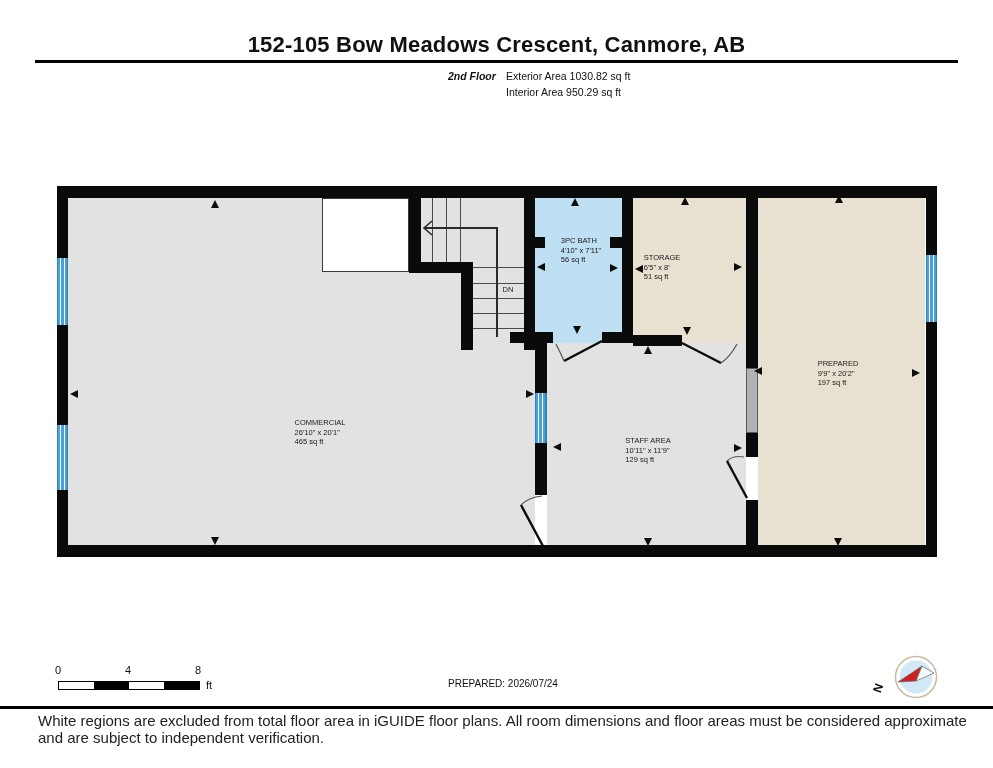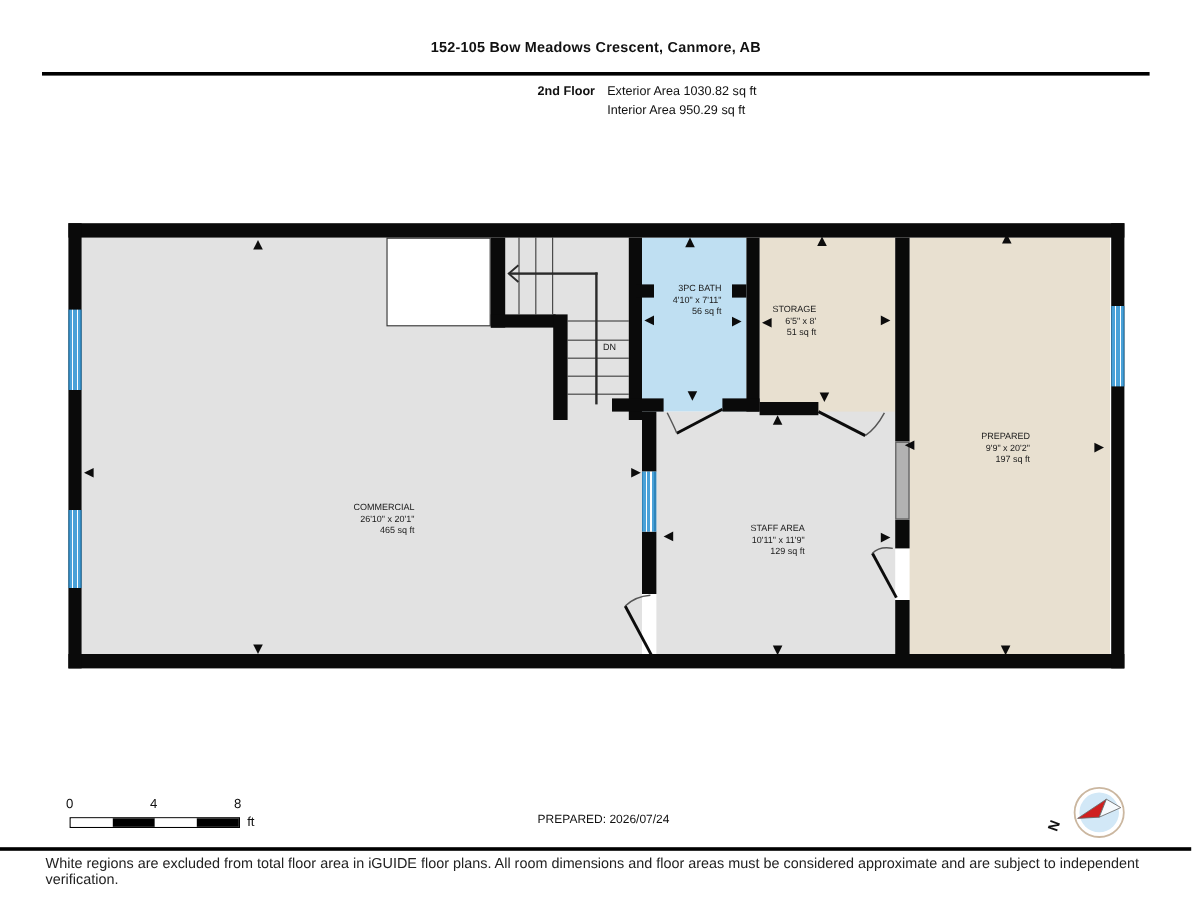--- a/index.html
+++ b/index.html
@@ -1,53 +1,53 @@
 <!DOCTYPE html>
 <html><head>
 <meta charset="utf-8">
 <style>
   html,body{margin:0;padding:0;background:#fff;}
   .page{position:relative;width:993px;height:768px;background:#ffffff;
         font-family:"Liberation Sans",sans-serif;color:#111;overflow:hidden;}
   .abs{position:absolute;}
   
-  .title{left:0;right:0;top:32px;text-align:center;font-size:12px;font-weight:bold;letter-spacing:.2px;}
+  .title{left:0;right:0;top:32px;text-align:center;font-size:22px;font-weight:bold;letter-spacing:.2px;}
   .hrule{left:35px;top:60px;width:923px;height:3px;background:#000;}
-  .floorlbl{left:448px;top:70px;font-size:10.5px;font-weight:bold;}
+  .floorlbl{left:448px;top:70px;font-size:10.5px;font-weight:bold;font-style:italic;}
   .areal1{left:506px;top:70px;font-size:10.5px;}
   .areal2{left:506px;top:86px;font-size:10.5px;}
   
   .fill{position:absolute;}
   .w{position:absolute;background:#0a0a0a;}
   .win{position:absolute;background:linear-gradient(90deg,#2f85bb 0 1px,#49a1d8 1px 3px,#ffffff 3px 4px,#49a1d8 4px 7px,#ffffff 7px 8px,#49a1d8 8px 10px,#2f85bb 10px 100%);}
   .tread-v{position:absolute;width:1px;background:#4a4a4a;}
   .tread-h{position:absolute;height:1px;background:#4a4a4a;}
   .dirline{position:absolute;background:#2a2a2a;}
   .slider{position:absolute;background:#b2b2b2;border:1px solid #5a5a5a;box-sizing:border-box;}
   .excl{position:absolute;background:#ffffff;border:1px solid #3a3a3a;box-sizing:border-box;}
   
-  .rlabel{position:absolute;transform:translate(-50%,-50%);text-align:right;font-size:7.5px;
+  .rlabel{position:absolute;transform:translate(-50%,-50%);text-align:left;font-size:7.5px;
           line-height:9.5px;color:#1a1a1a;white-space:nowrap;}
   .dn{position:absolute;transform:translate(-50%,-50%);font-size:7.5px;color:#1a1a1a;}
   
   .arr{position:absolute;width:0;height:0;transform:translate(-50%,-50%);}
   .a-up{border-left:4px solid transparent;border-right:4px solid transparent;border-bottom:8px solid #0c0c0c;}
   .a-down{border-left:4px solid transparent;border-right:4px solid transparent;border-top:8px solid #0c0c0c;}
   .a-left{border-top:4px solid transparent;border-bottom:4px solid transparent;border-right:8px solid #0c0c0c;}
   .a-right{border-top:4px solid transparent;border-bottom:4px solid transparent;border-left:8px solid #0c0c0c;}
   
   .tick{position:absolute;transform:translateX(-50%);font-size:11px;}
   .sbar{position:absolute;left:58px;top:681px;width:140px;height:7px;border:1px solid #000;display:flex;}
   .sbar div{height:100%;width:35px;}
   .sb-w{background:#fff;} .sb-b{background:#000;}
   .ftunit{position:absolute;left:206px;top:679px;font-size:11px;}
   .prepared{position:absolute;left:448px;top:678px;font-size:10px;}
   .north{position:absolute;left:874px;top:681px;font-size:12px;font-weight:bold;transform:rotate(-70deg);}
   .frule{left:0;top:706px;width:993px;height:3px;background:#000;}
-  .disclaimer{position:absolute;left:38px;top:712px;font-size:12px;color:#222;}
+  .disclaimer{position:absolute;left:38px;top:712px;font-size:15px;color:#222;}
   svg.overlay{position:absolute;left:0;top:0;pointer-events:none;}
 </style>
 </head>
 <body>
 
 <div class="page">
 
   <div class="abs title">152-105 Bow Meadows Crescent, Canmore, AB</div>
   <div class="abs hrule"></div>
   <div class="abs floorlbl">2nd Floor</div>

